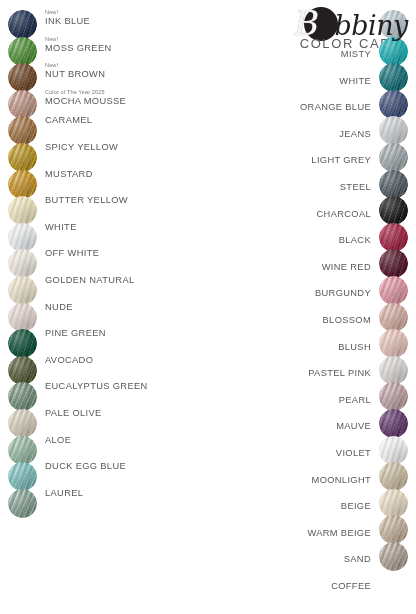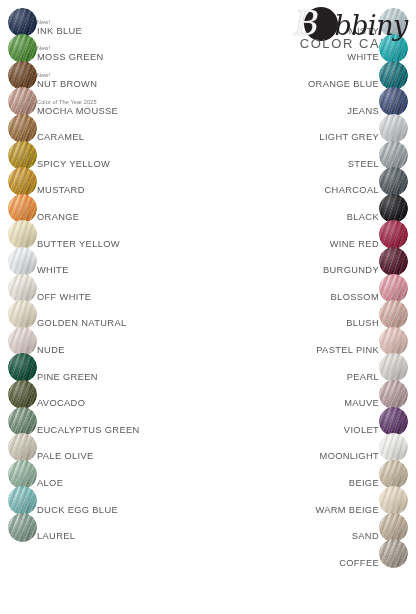--- a/index.html
+++ b/index.html
@@ -74,21 +74,22 @@
     position: absolute;
     top: 10px;
     width: 200px;
   }
   .col-left  { left: 8px; }
   .col-right { right: 8px; }
 
   .row {
     height: 26.6px;
     display: flex;
-    align-items: flex-end;
+    align-items: flex-start;
+    gap: 8px;
   }
   .col-right .row {
     flex-direction: row-reverse;
   }
 
   
   .swatch {
     flex: 0 0 auto;
     width: 29px; height: 29px;
     border-radius: 50%;
@@ -244,31 +245,20 @@
         <div class="tex"></div>
         <div class="tex2"></div>
         <div class="sheen"></div>
       </div>
       <div class="labels">
         <div class="name">MUSTARD</div>
       </div>
     </div>
     <div class="row">
       <div class="swatch">
-        <div class="base" style="background: rgb(239, 140, 60);"></div>
-        <div class="tex"></div>
-        <div class="tex2"></div>
-        <div class="sheen"></div>
-      </div>
-      <div class="labels">
-        <div class="name">ORANGE</div>
-      </div>
-    </div>
-    <div class="row">
-      <div class="swatch">
         <div class="base" style="background: rgb(234, 223, 184);"></div>
         <div class="tex"></div>
         <div class="tex2"></div>
         <div class="sheen"></div>
       </div>
       <div class="labels">
         <div class="name">BUTTER YELLOW</div>
       </div>
     </div>
     <div class="row">

